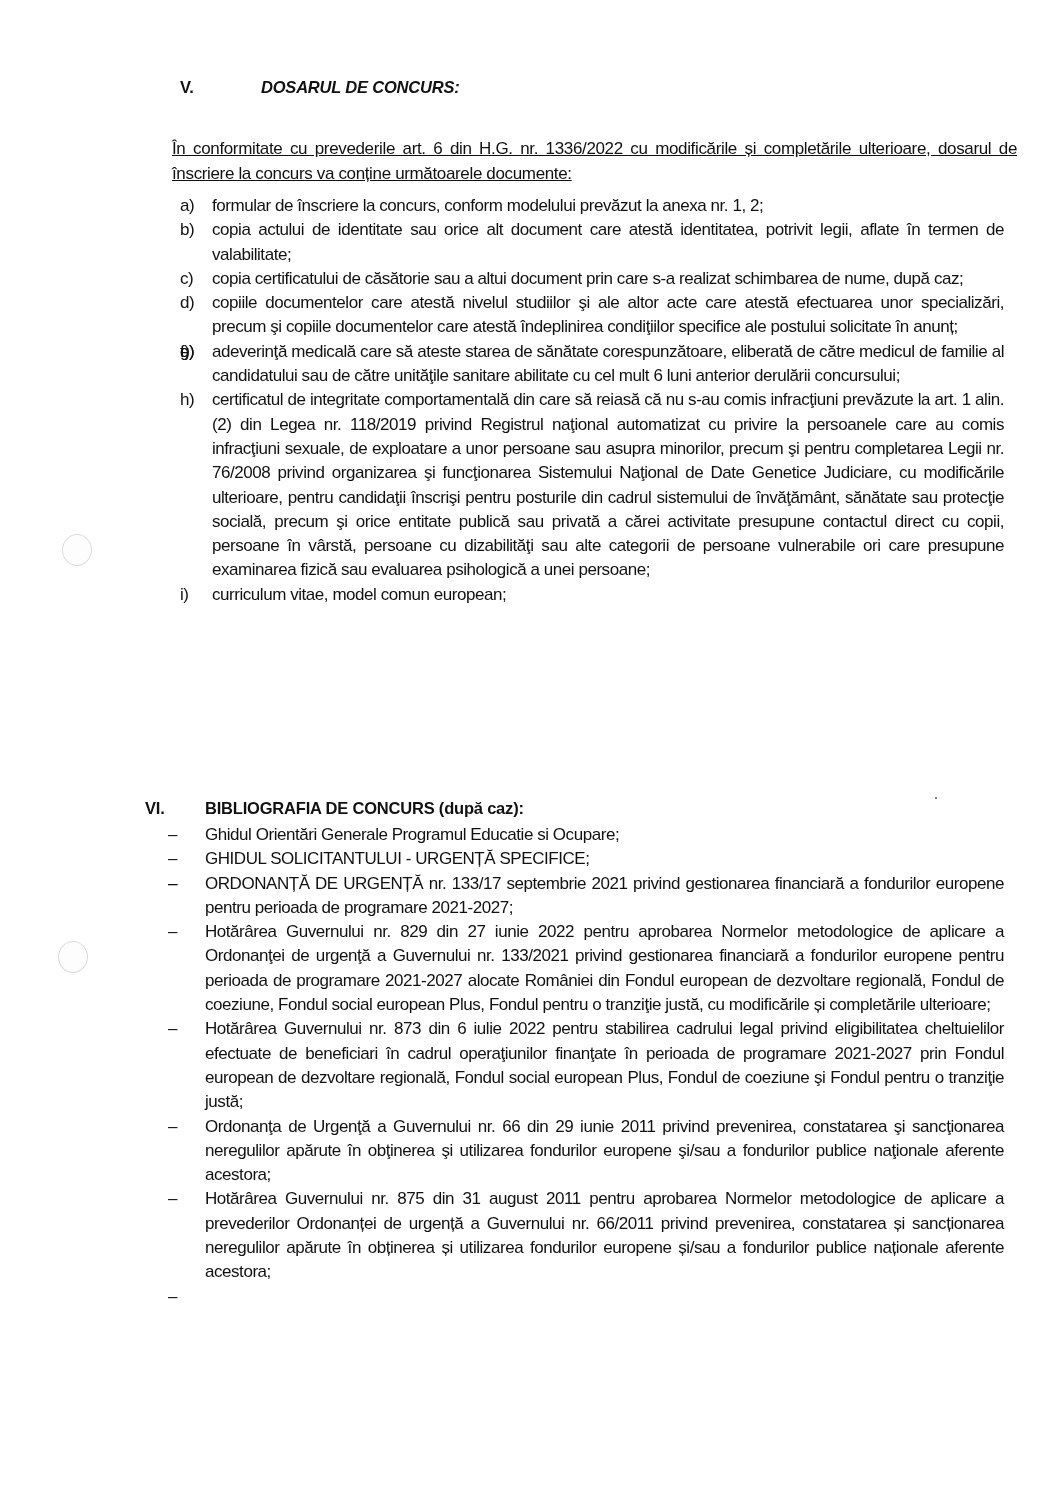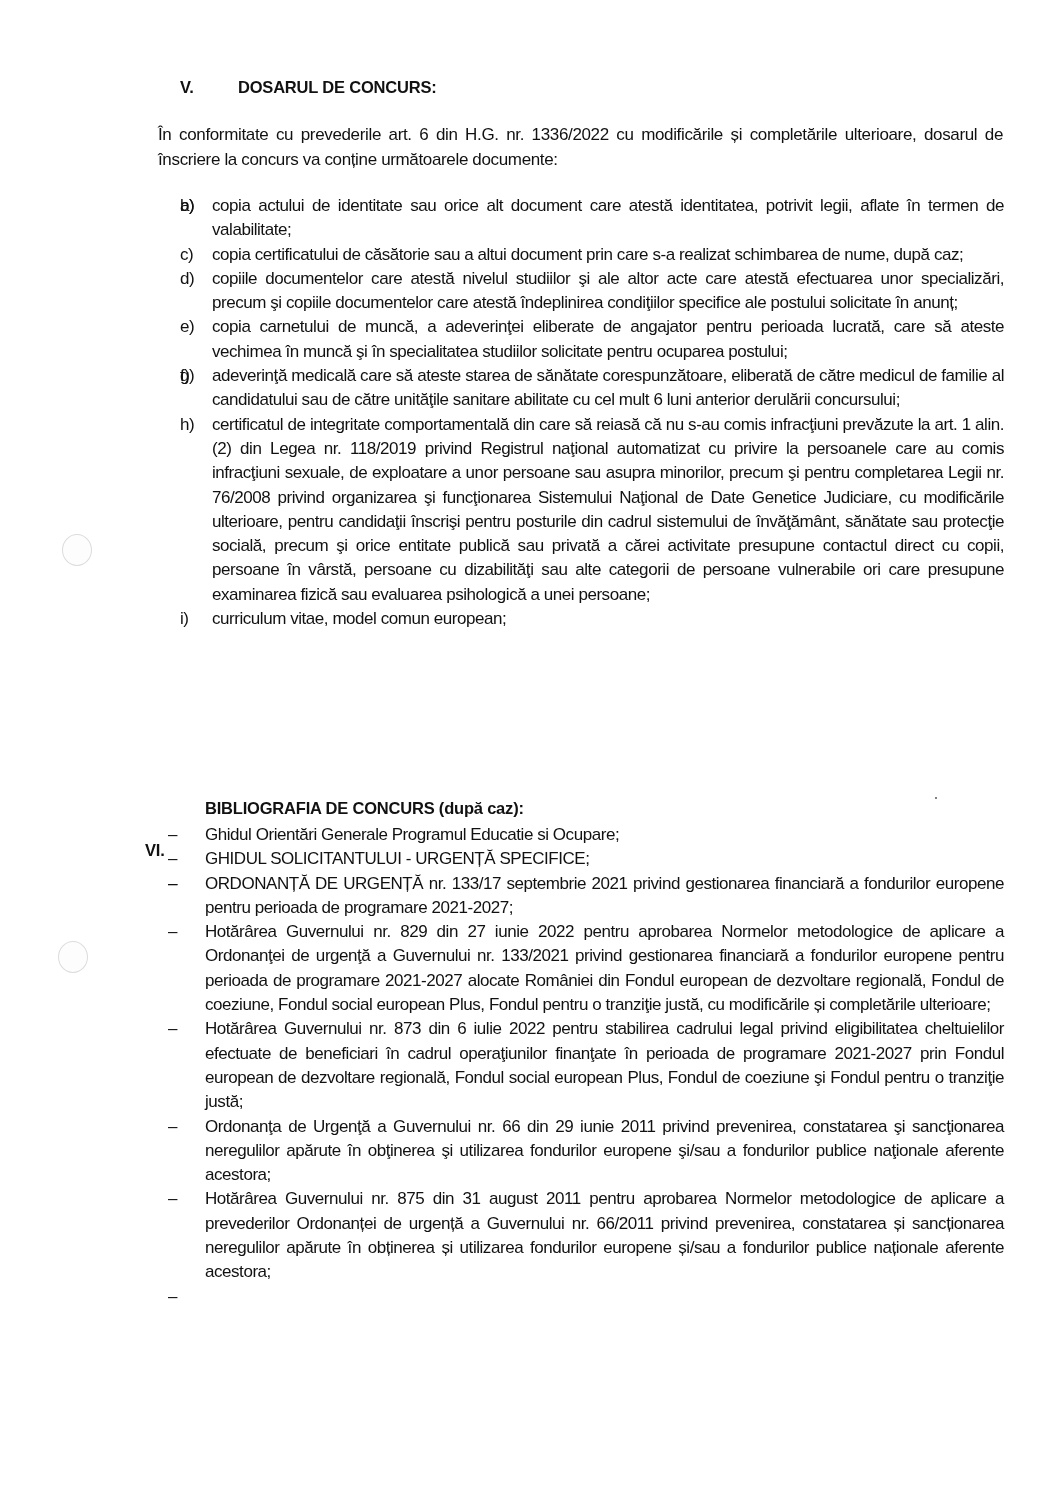--- a/index.html
+++ b/index.html
@@ -39,39 +39,39 @@
 <body>
 
 <div class="page">
 
   <div class="punch-hole" style="left:62px; top:534px;"></div>
   <div class="punch-hole" style="left:58px; top:941px;"></div>
   <div class="speck" style="left:935px; top:797px;"></div>
 
   <div class="sec-head" style="left:0; top:78px;">
     <span class="sec-num" style="left:180px;">V.</span>
-    <span class="sec-title" style="left:238px;">DOSARUL DE CONCURS:</span>
+    <span class="sec-title" style="left:261px;font-style:italic;">DOSARUL DE CONCURS:</span>
   </div>
 
-  <p class="intro" style="margin:0;">În conformitate cu prevederile art. 6 din H.G. nr. 1336/2022 cu modificările și completările ulterioare, dosarul de  înscriere la concurs va conține următoarele documente:</p>
+  <p class="intro" style="margin:14px;text-decoration:underline;">În conformitate cu prevederile art. 6 din H.G. nr. 1336/2022 cu modificările și completările ulterioare, dosarul de  înscriere la concurs va conține următoarele documente:</p>
 
   <ul class="list alpha">
-    <li><span class="lbl">a)</span></li>
+    <li><span class="lbl">a)</span><span>formular de înscriere la concurs, conform modelului prevăzut la anexa nr. 1, 2;</span></li>
     <li><span class="lbl">b)</span><span>copia actului de identitate sau orice alt document care atestă identitatea, potrivit legii, aflate în termen de valabilitate;</span></li>
     <li><span class="lbl">c)</span><span>copia certificatului de căsătorie sau a altui document prin care s-a realizat schimbarea de nume, după caz;</span></li>
     <li><span class="lbl">d)</span><span>copiile documentelor care atestă nivelul studiilor şi ale altor acte care atestă efectuarea unor specializări, precum şi copiile documentelor care atestă îndeplinirea condiţiilor specifice ale postului solicitate în anunț;</span></li>
-    <li><span class="lbl">e)</span><span>copia carnetului de muncă, a adeverinţei eliberate de angajator pentru perioada lucrată, care să ateste vechimea în muncă şi în specialitatea studiilor solicitate pentru ocuparea postului;</span></li>
+    <li><span class="lbl">e)</span></li>
     <li><span class="lbl">f)</span></li>
     <li><span class="lbl">g)</span><span>adeverinţă medicală care să ateste starea de sănătate corespunzătoare, eliberată de către medicul de familie al candidatului sau de către unităţile sanitare abilitate cu cel mult 6 luni anterior derulării concursului;</span></li>
     <li><span class="lbl">h)</span><span>certificatul de integritate comportamentală din care să reiasă că nu s-au comis infracţiuni prevăzute la art. 1 alin. (2) din Legea nr. 118/2019 privind Registrul naţional automatizat cu privire la persoanele care au comis infracţiuni sexuale, de exploatare a unor persoane sau asupra minorilor, precum şi pentru completarea Legii nr. 76/2008 privind organizarea şi funcţionarea Sistemului Naţional de Date Genetice Judiciare, cu modificările ulterioare, pentru candidaţii înscrişi pentru posturile din cadrul sistemului de învăţământ, sănătate sau protecţie socială, precum şi orice entitate publică sau privată a cărei activitate presupune contactul direct cu copii, persoane în vârstă, persoane cu dizabilităţi sau alte categorii de persoane vulnerabile ori care presupune examinarea fizică sau evaluarea psihologică a unei persoane;</span></li>
     <li><span class="lbl">i)</span><span>curriculum vitae, model comun european;</span></li>
   </ul>
 
   <div class="sec-head" style="left:0; top:799px;">
-    <span class="sec-num" style="left:145px;margin-top:42px;">VI.</span>
+    <span class="sec-num" style="left:145px;">VI.</span>
     <span class="sec-title" style="left:205px;">BIBLIOGRAFIA DE CONCURS (după caz):</span>
   </div>
 
   <ul class="list biblio">
     <li><span class="dash">–</span><span>Ghidul Orientări Generale Programul Educatie si Ocupare;</span></li>
     <li><span class="dash">–</span><span>GHIDUL SOLICITANTULUI - URGENȚĂ SPECIFICE;</span></li>
     <li><span class="dash">–</span></li>
     <li><span class="dash">–</span><span>ORDONANȚĂ DE URGENȚĂ nr. 133/17 septembrie 2021 privind gestionarea financiară a fondurilor europene pentru perioada de programare 2021-2027;</span></li>
     <li><span class="dash">–</span><span>Hotărârea Guvernului nr. 829 din 27 iunie 2022 pentru aprobarea Normelor metodologice de aplicare a Ordonanţei de urgenţă a Guvernului nr. 133/2021 privind gestionarea financiară a fondurilor europene pentru perioada de programare 2021-2027 alocate României din Fondul european de dezvoltare regională, Fondul de coeziune, Fondul social european Plus, Fondul pentru o tranziţie justă, cu modificările și completările ulterioare;</span></li>
     <li><span class="dash">–</span><span>Hotărârea Guvernului nr. 873 din 6 iulie 2022 pentru stabilirea cadrului legal privind eligibilitatea cheltuielilor efectuate de beneficiari în cadrul operaţiunilor finanţate în perioada de programare 2021-2027 prin Fondul european de dezvoltare regională, Fondul social european Plus, Fondul de coeziune şi Fondul pentru o tranziţie justă;</span></li>

